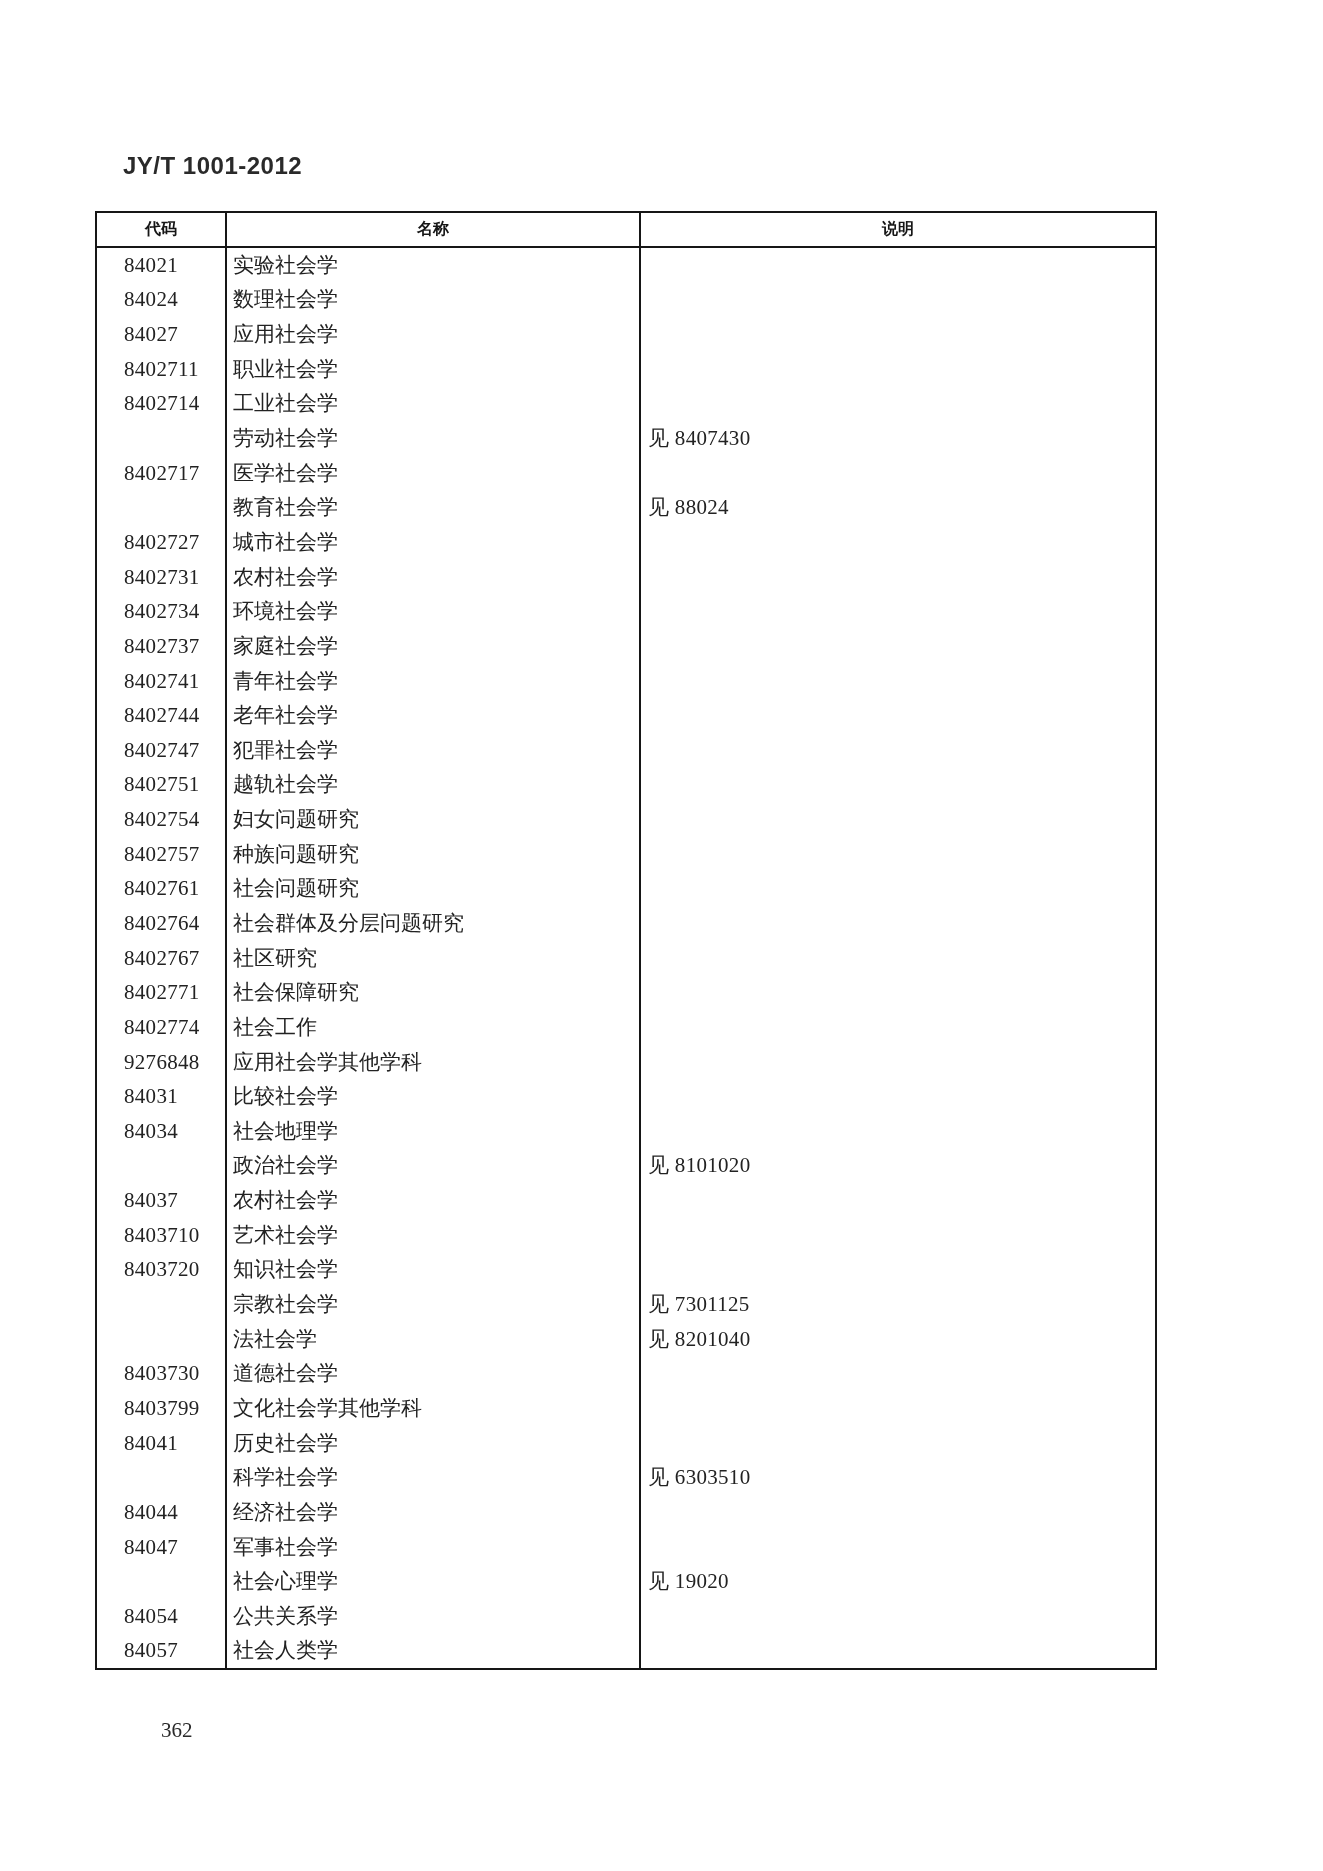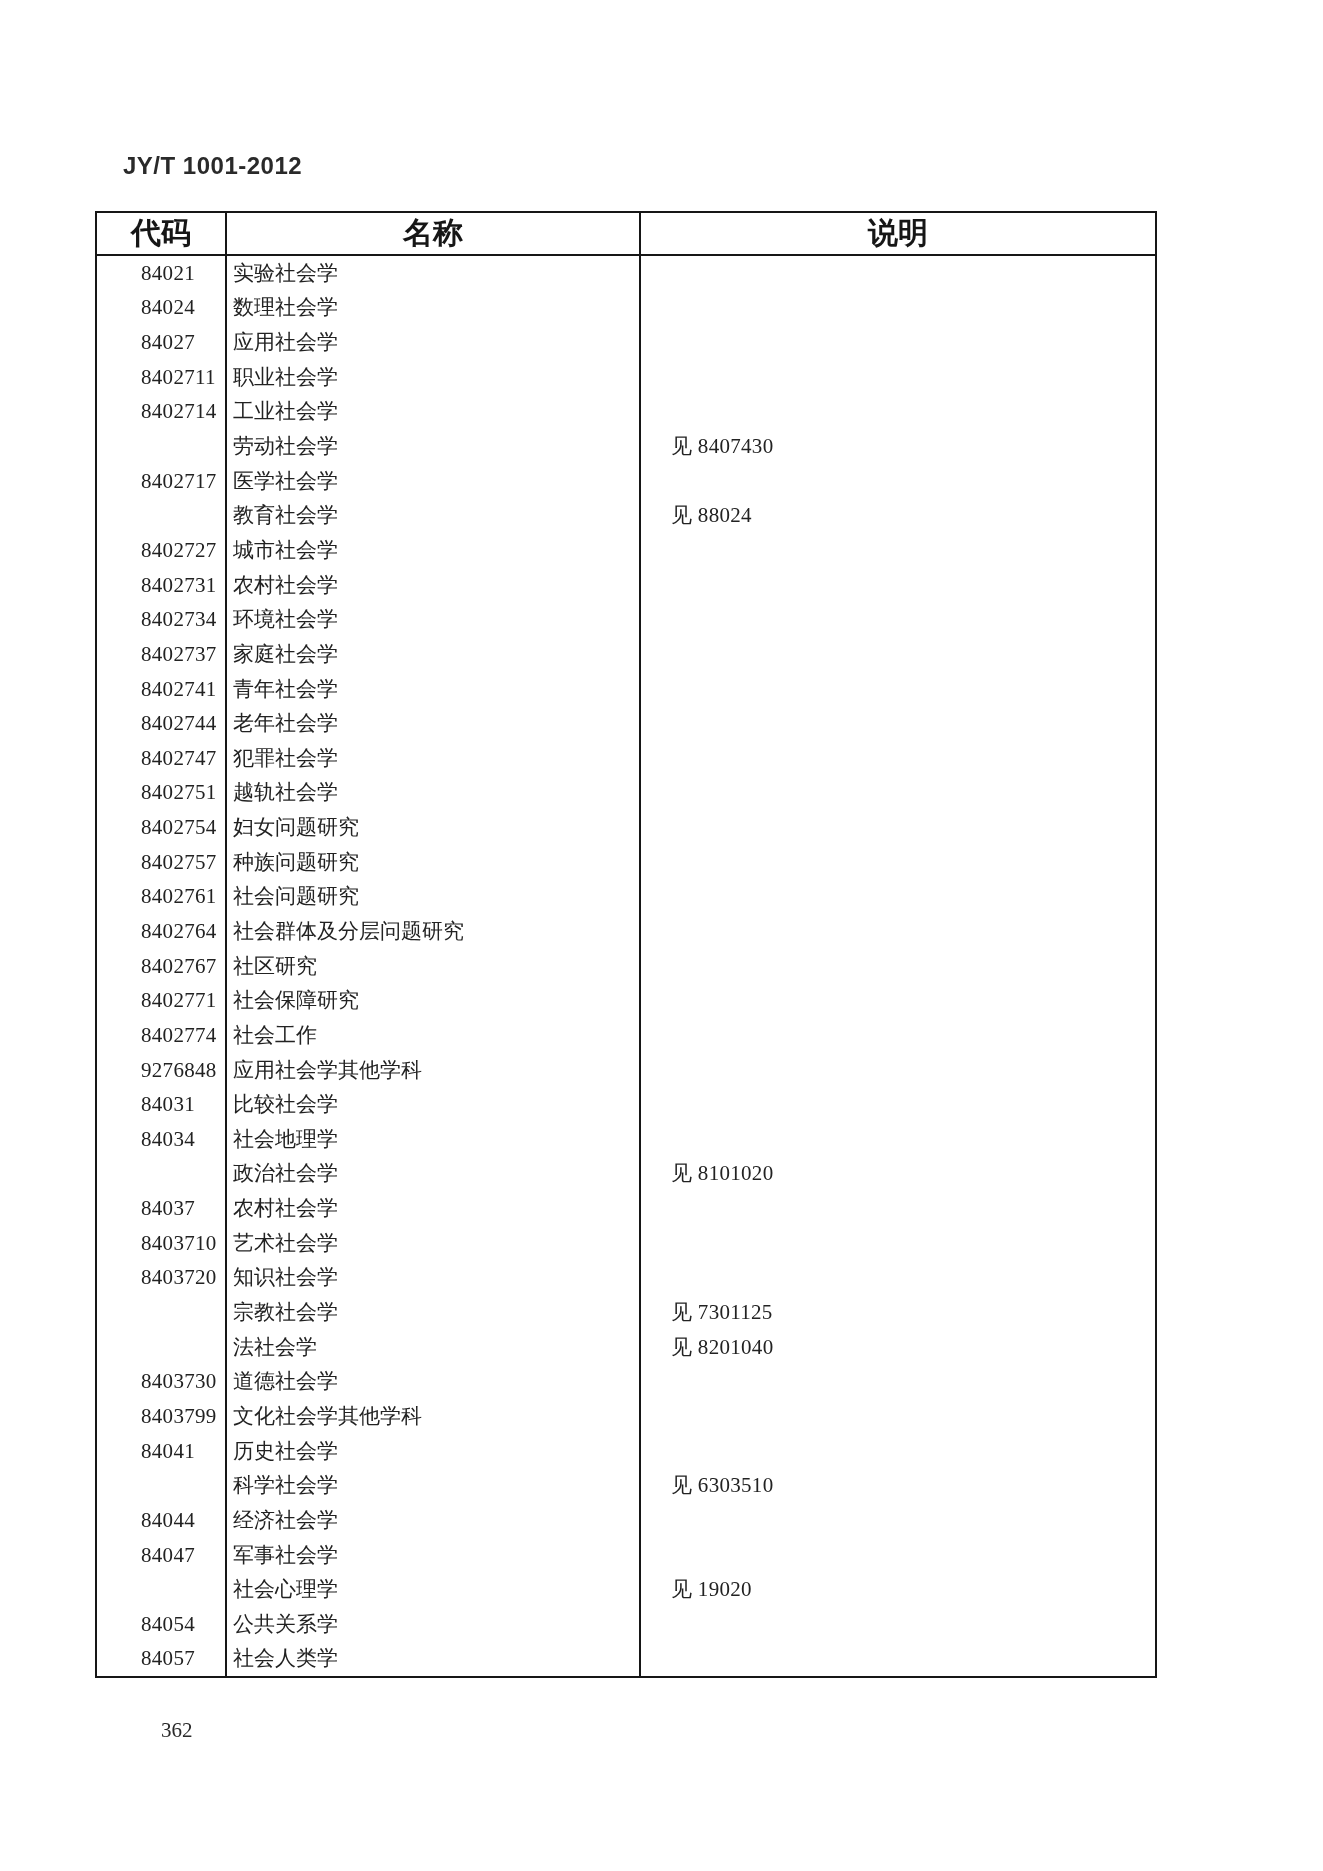--- a/index.html
+++ b/index.html
@@ -45,34 +45,34 @@
     white-space: nowrap;
   }
   th + th, td + td {
     border-left: 2px solid #161616;
   }
   thead th {
     height: 33px;
     border-bottom: 2px solid #161616;
     text-align: center;
     vertical-align: middle;
-    font-size: 30px;
+    font-size: 16px;
     font-weight: 700;
     color: #161616;
   }
   tbody td {
     height: 34.65px;
     vertical-align: middle;
     font-size: 21px;
     line-height: 1;
     color: #222222;
   }
-  td.cell-code { padding-left: 44px; letter-spacing: 0.3px; }
+  td.cell-code { padding-left: 27px; letter-spacing: 0.3px; }
   td.cell-name { padding-left: 6px; }
-  td.cell-note { padding-left: 30px; letter-spacing: 0.3px; }
+  td.cell-note { padding-left: 7px; letter-spacing: 0.3px; }
   .page-number {
     position: absolute;
     left: 161px;
     top: 1718px;
     font-size: 21px;
     color: #2a2a2a;
   }
 </style>
 </head>
 <body>

